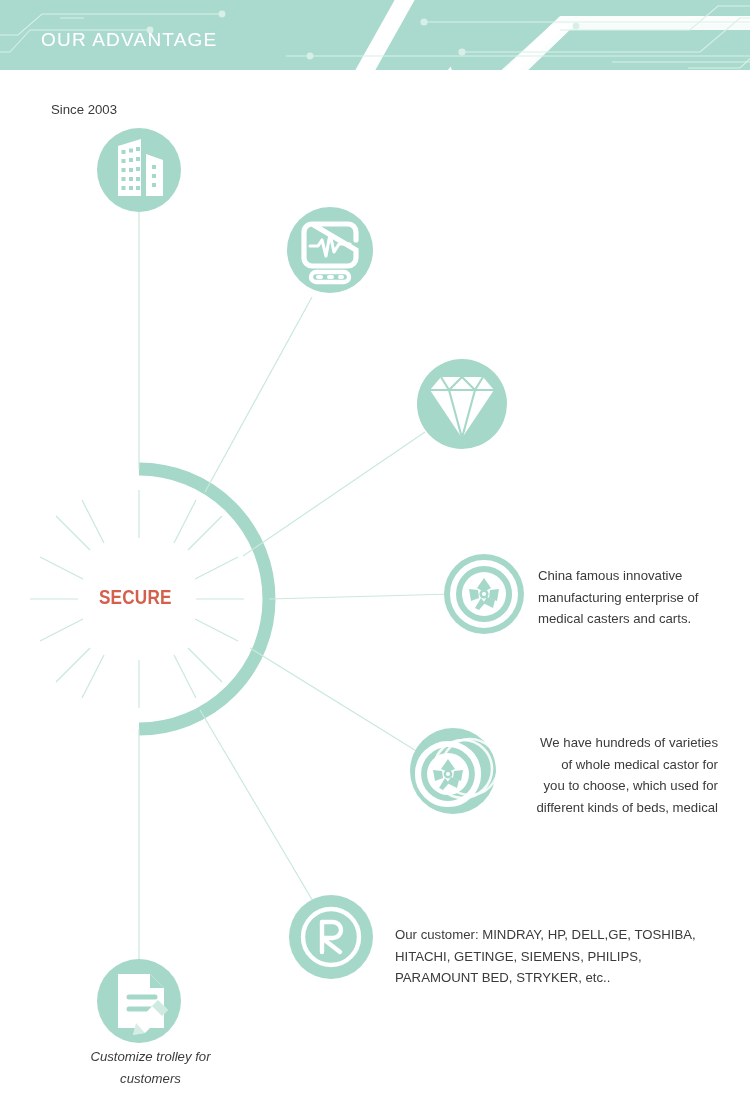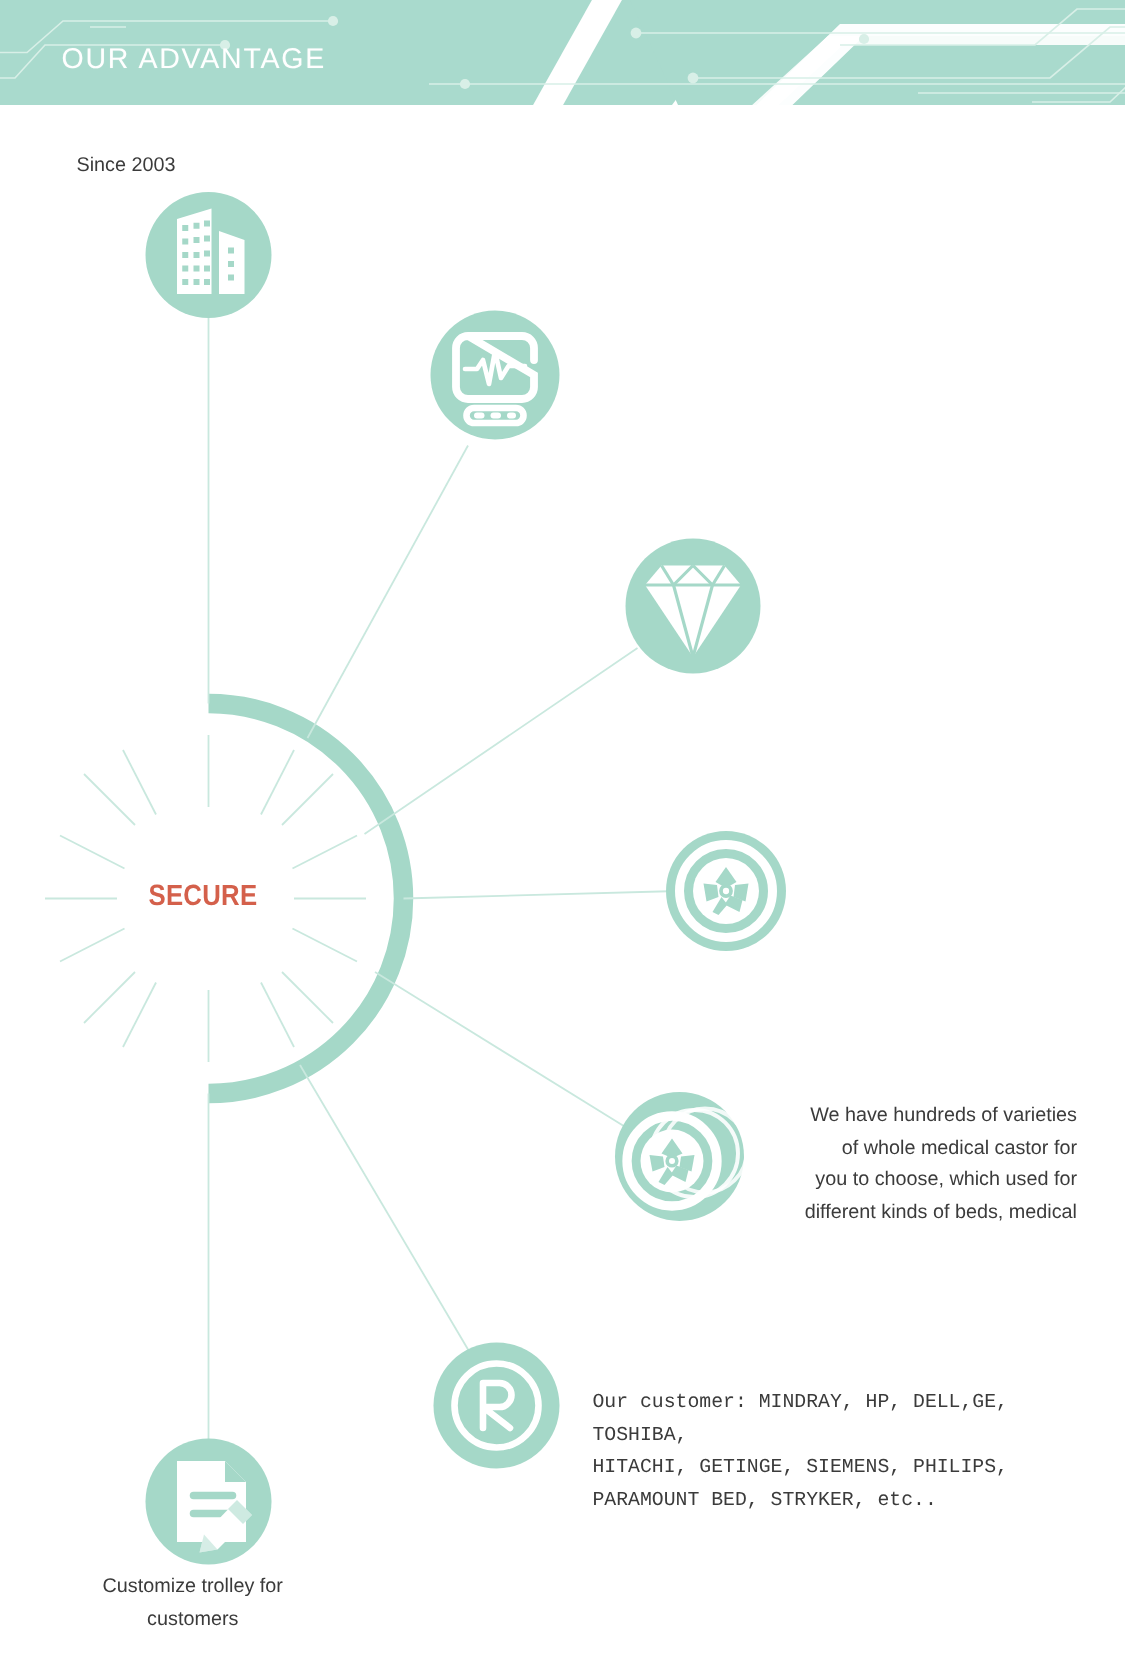--- a/index.html
+++ b/index.html
@@ -34,32 +34,32 @@
     white-space:pre-line;
   }
   .txt-1 { left:377px; top:222px; width:300px; }
   .txt-2 { left:510px; top:373px; width:230px; }
   .txt-3 { left:538px; top:565px; width:205px; }
   .txt-4 {
     left:398px; top:732px; width:320px;
     text-align:right;
   }
   .txt-4 .lower { display:block; text-align:left; }
-  .txt-5 { left:395px; top:924px; width:345px;font-family:Liberation Mono, monospace; }
+  .txt-5 { left:395px; top:924px; width:345px; }
 
   .cap {
     position:absolute;
     color:#3b3b3b;
     font-size:13.2px;
     line-height:22px;
     text-align:center;
     white-space:pre-line;
   }
   .cap-since { left:51px; top:99px; width:140px; text-align:left; }
-  .cap-custom { left:46px; top:1046px; width:165px; }
+  .cap-custom { left:68px; top:1046px; width:165px;font-style:italic; }
 
   #secure-label {
     position:absolute; left:99px; top:586px;
     font-size:19.5px; font-weight:bold;
     color:#d4604b;
     letter-spacing:0.2px;
     transform:scaleX(0.88);
     transform-origin:left center;
   }
 </style>
@@ -278,20 +278,23 @@
       </g>
     </g>
   </svg>
 
   <div id="secure-label">SECURE</div>
 
   <div class="cap cap-since">Since 2003</div>
 
 
 
+  <div class="txt txt-3">China famous innovative
+manufacturing enterprise of
+medical casters and carts.</div>
 
   <div class="txt txt-4"><span>We have hundreds of varieties
 of whole medical castor for
 you to choose, which used for
 different kinds of beds, medical</span></div>
 
   <div class="txt txt-5">Our customer: MINDRAY, HP, DELL,GE, TOSHIBA,
 HITACHI, GETINGE, SIEMENS, PHILIPS,
 PARAMOUNT BED, STRYKER, etc..</div>
 

